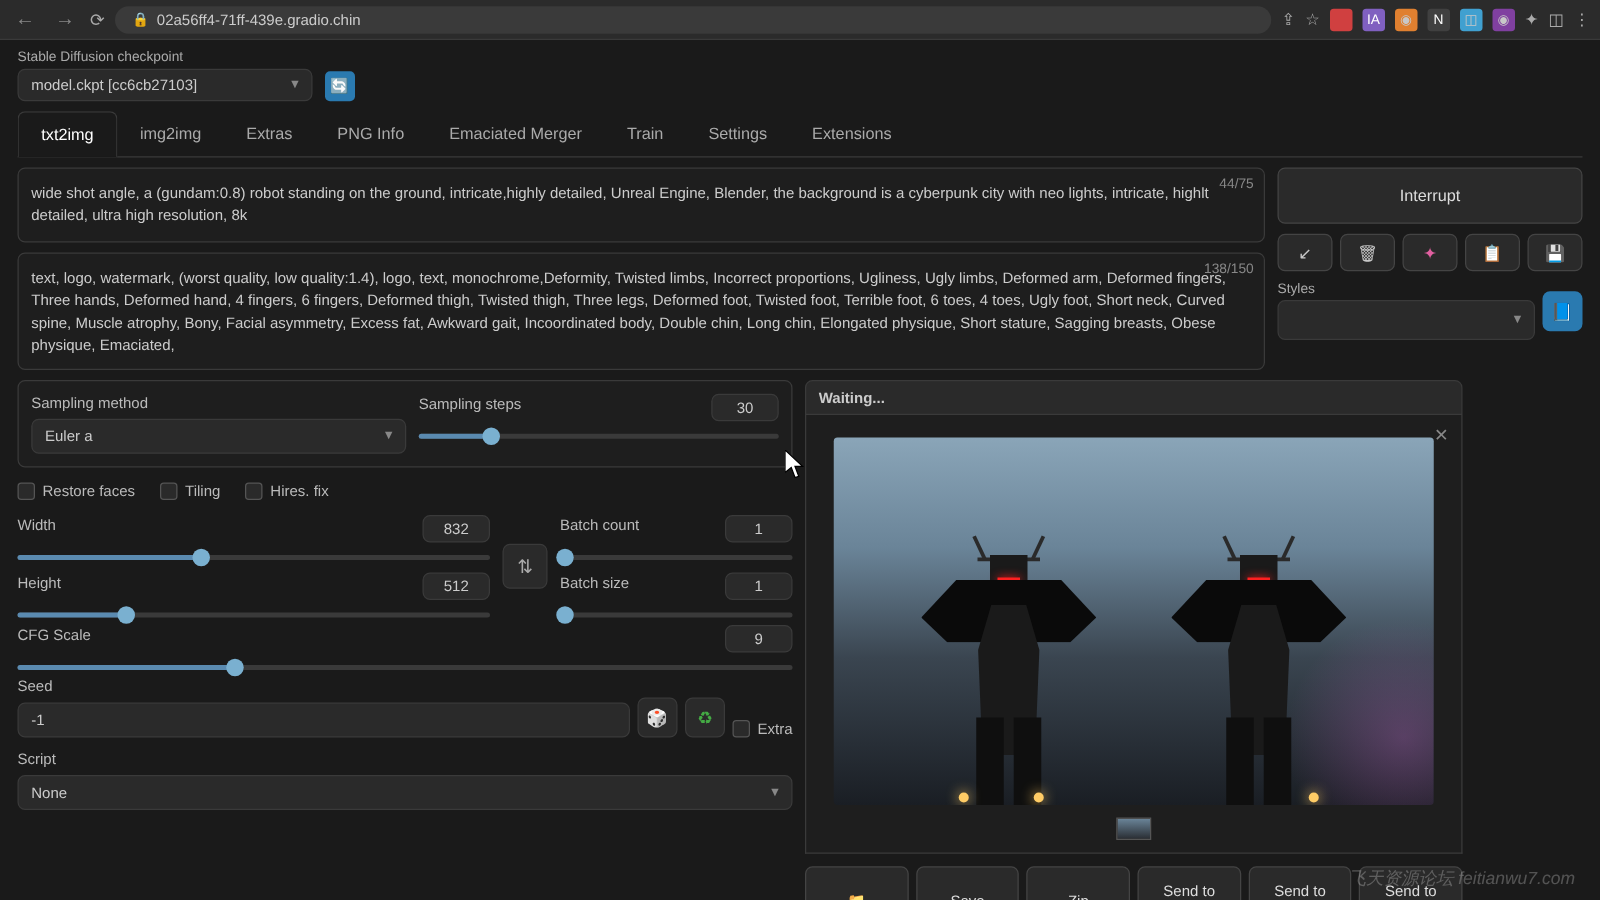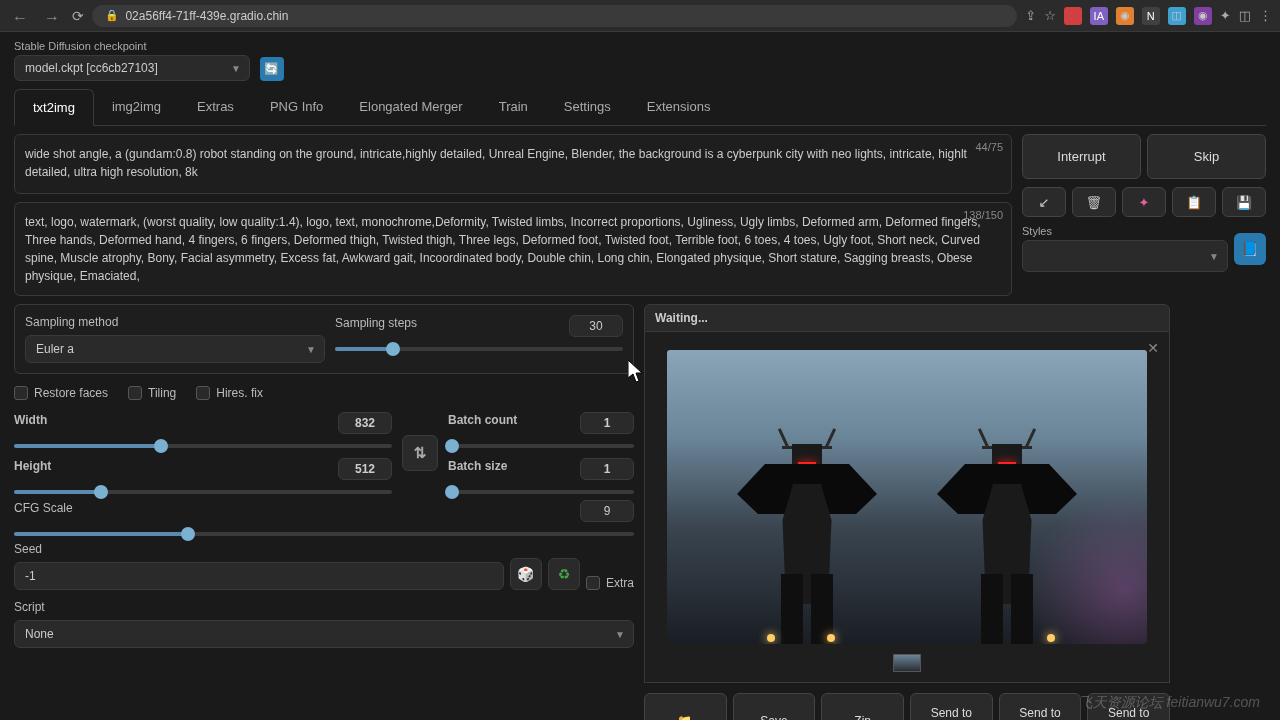--- a/index.html
+++ b/index.html
@@ -59,21 +59,21 @@
 .slider-header { display: flex; justify-content: space-between; align-items: center; }
 .slider-value { background: #2a2a2a; border: 1px solid #3a3a3a; border-radius: 6px; padding: 3px 8px; width: 54px; text-align: center; font-size: 12px; color: #ccc; }
 .slider-track { height: 4px; background: #3a3a3a; border-radius: 2px; position: relative; margin-top: 6px; }
 .slider-fill { height: 100%; background: #5a8ab0; border-radius: 2px; }
 .slider-thumb { width: 14px; height: 14px; background: #7ab0d0; border-radius: 50%; position: absolute; top: -5px; transform: translateX(-50%); }
 
 .checkbox-row { display: flex; gap: 20px; padding: 6px 0; }
 .checkbox-item { display: flex; align-items: center; gap: 6px; font-size: 12px; color: #bbb; }
 .checkbox { width: 14px; height: 14px; border: 1px solid #555; border-radius: 3px; background: #2a2a2a; }
 
-.dim-row { display: flex; gap: 10px; align-items: flex-start; font-weight: bold; }
+.dim-row { display: flex; gap: 10px; align-items: flex-start; }
 .dim-left { flex: 0 0 378px; display: flex; flex-direction: column; gap: 10px; }
 .dim-swap { width: 36px; align-self: center; }
 .swap-btn { width: 36px; height: 36px; background: #2a2a2a; border: 1px solid #3a3a3a; border-radius: 6px; display: flex; align-items: center; justify-content: center; font-size: 15px; color: #aaa; }
 .dim-right { flex: 1; display: flex; flex-direction: column; gap: 10px; }
 
 .cfg-row { width: 100%; }
 
 .seed-row { display: flex; gap: 6px; align-items: flex-end; }
 .seed-group { flex: 1; }
 .seed-input { background: #2a2a2a; border: 1px solid #3a3a3a; border-radius: 6px; padding: 6px 10px; font-size: 12px; color: #ccc; width: 100%; }
@@ -148,21 +148,21 @@
       </div>
     </div>
     <div class="refresh-btn">🔄</div>
   </div>
 
   <div class="tabs">
     <div class="tab active">txt2img</div>
     <div class="tab">img2img</div>
     <div class="tab">Extras</div>
     <div class="tab">PNG Info</div>
-    <div class="tab">Elongated Merger</div>
+    <div class="tab">Emaciated Merger</div>
     <div class="tab">Train</div>
     <div class="tab">Settings</div>
     <div class="tab">Extensions</div>
   </div>
 
   <div class="workspace">
     <div class="left-col">
       <div class="prompt-box">
         <span class="token-count">44/75</span>
         <span>wide shot angle, a (gundam:0.8) robot standing on the ground, intricate,highly detailed, Unreal Engine, Blender, the background is a cyberpunk city with neo lights, intricate, highlt detailed, ultra high resolution, 8k</span>
@@ -336,21 +336,20 @@
             <div class="out-btn">Send to inpaint</div>
             <div class="out-btn">Send to extras</div>
           </div>
         </div>
       </div>
     </div>
 
     <div class="right-col">
       <div class="btn-row">
         <div class="action-btn">Interrupt</div>
-        <div class="action-btn">Skip</div>
       </div>
       <div class="icon-btn-row">
         <div class="icon-btn">↙</div>
         <div class="icon-btn">🗑</div>
         <div class="icon-btn" style="color:#e060a0">✦</div>
         <div class="icon-btn">📋</div>
         <div class="icon-btn">💾</div>
       </div>
       <div class="styles-row">
         <div class="styles-group">

